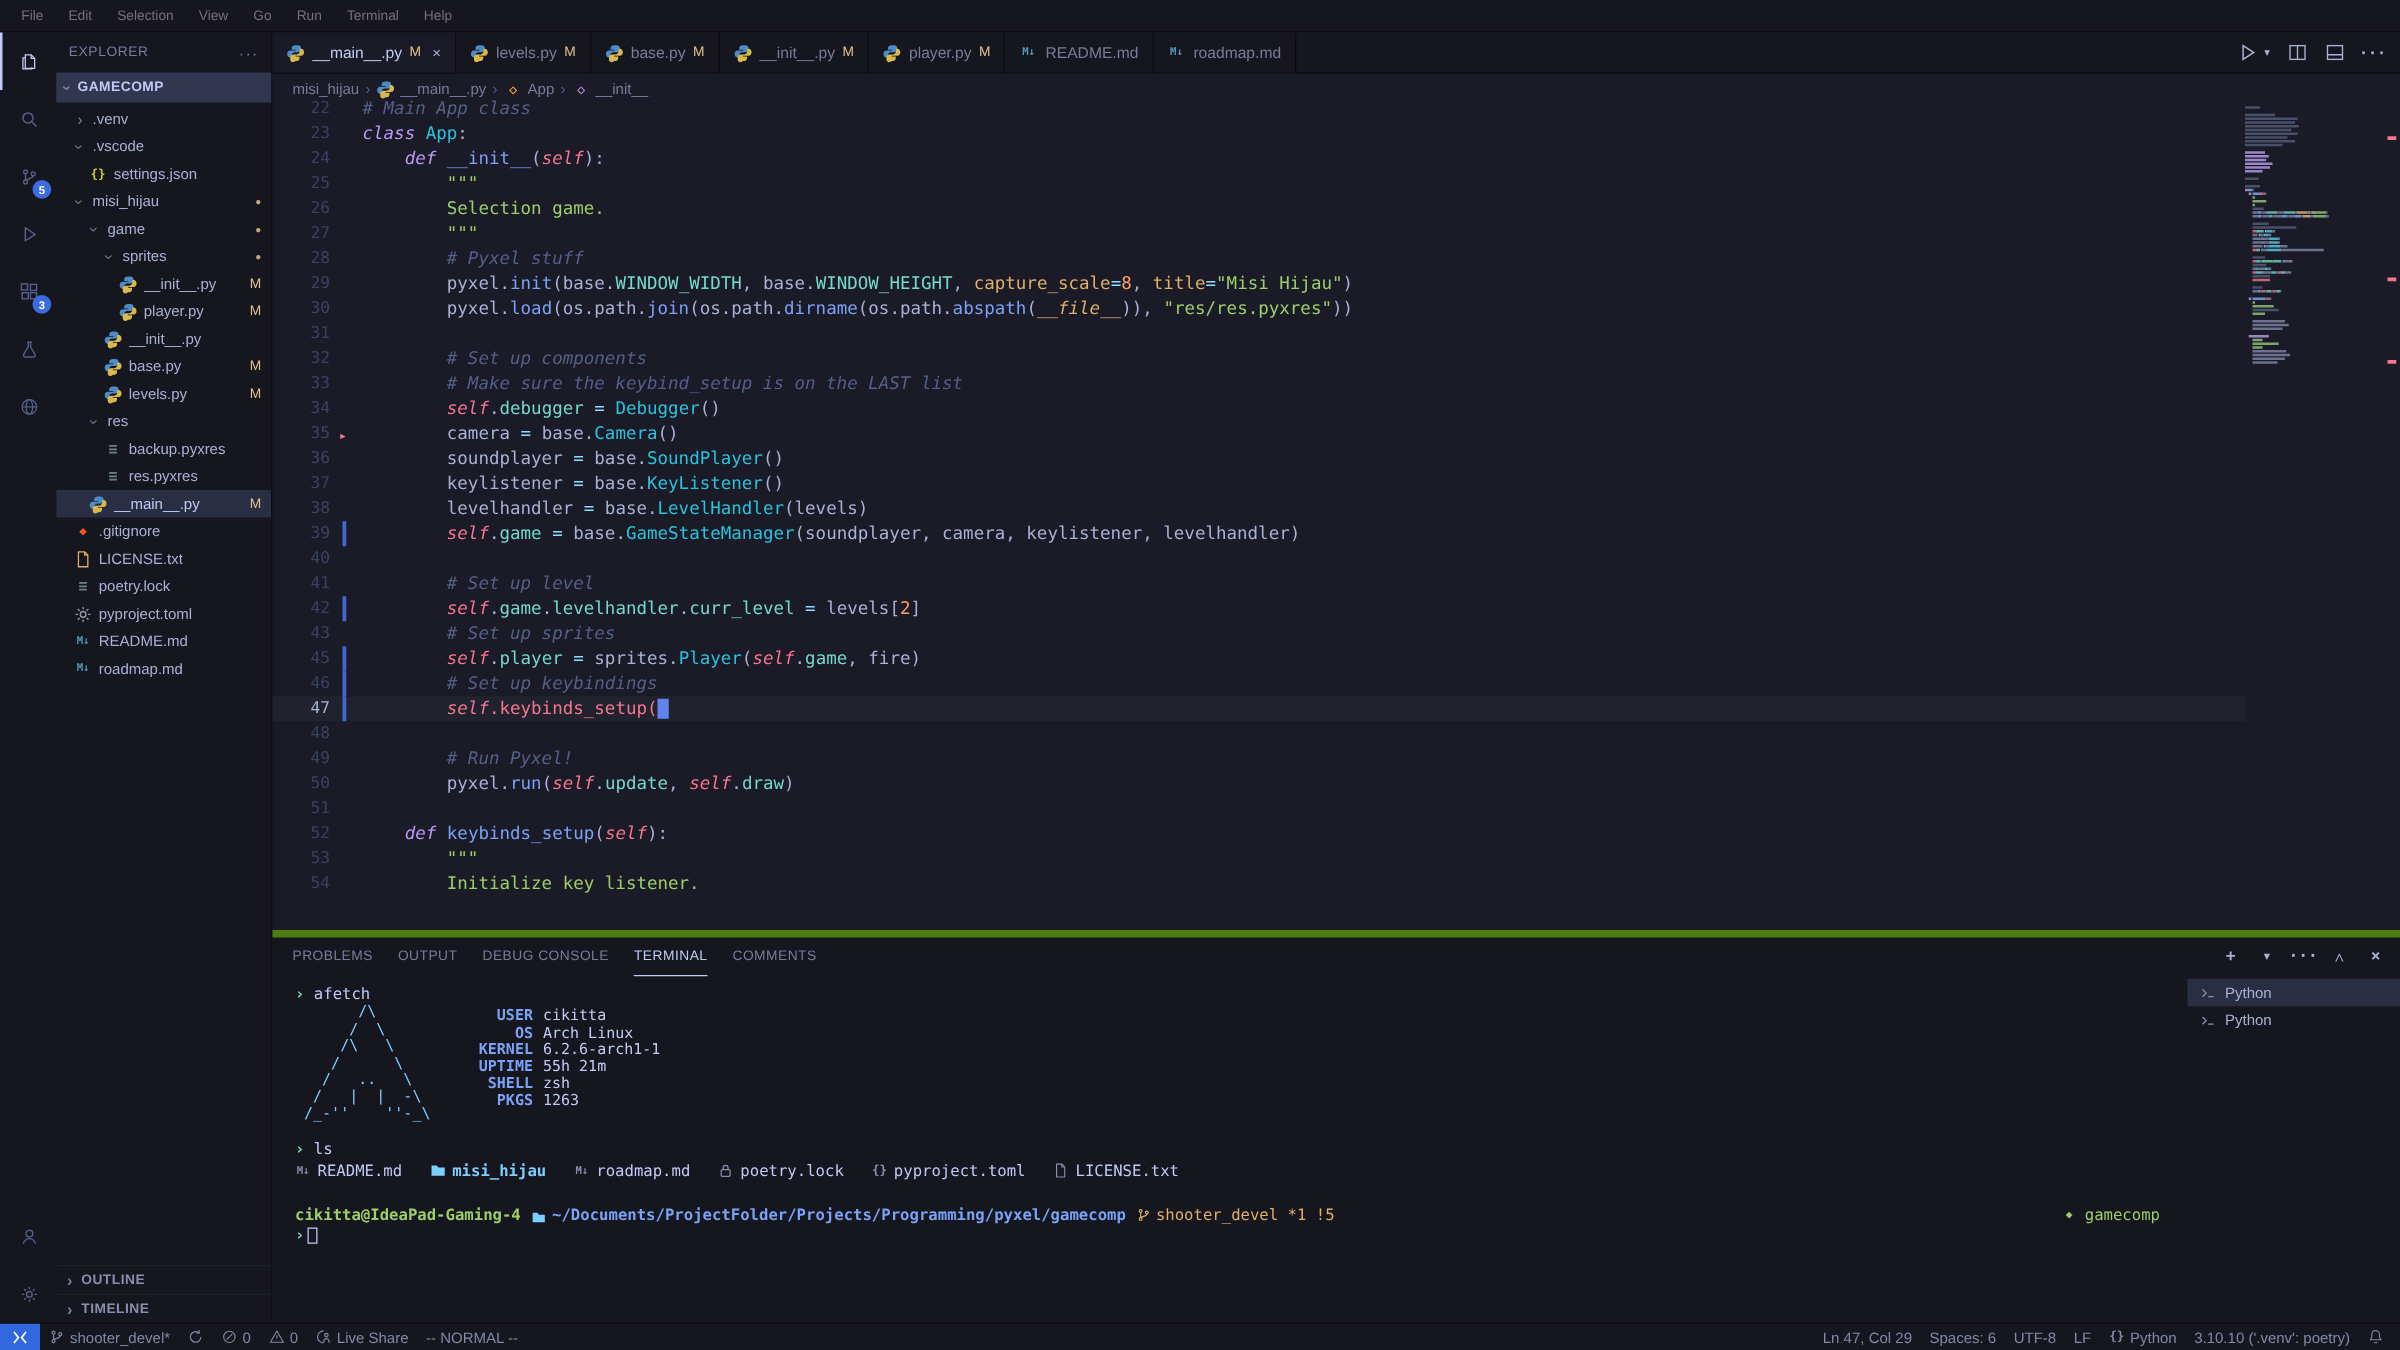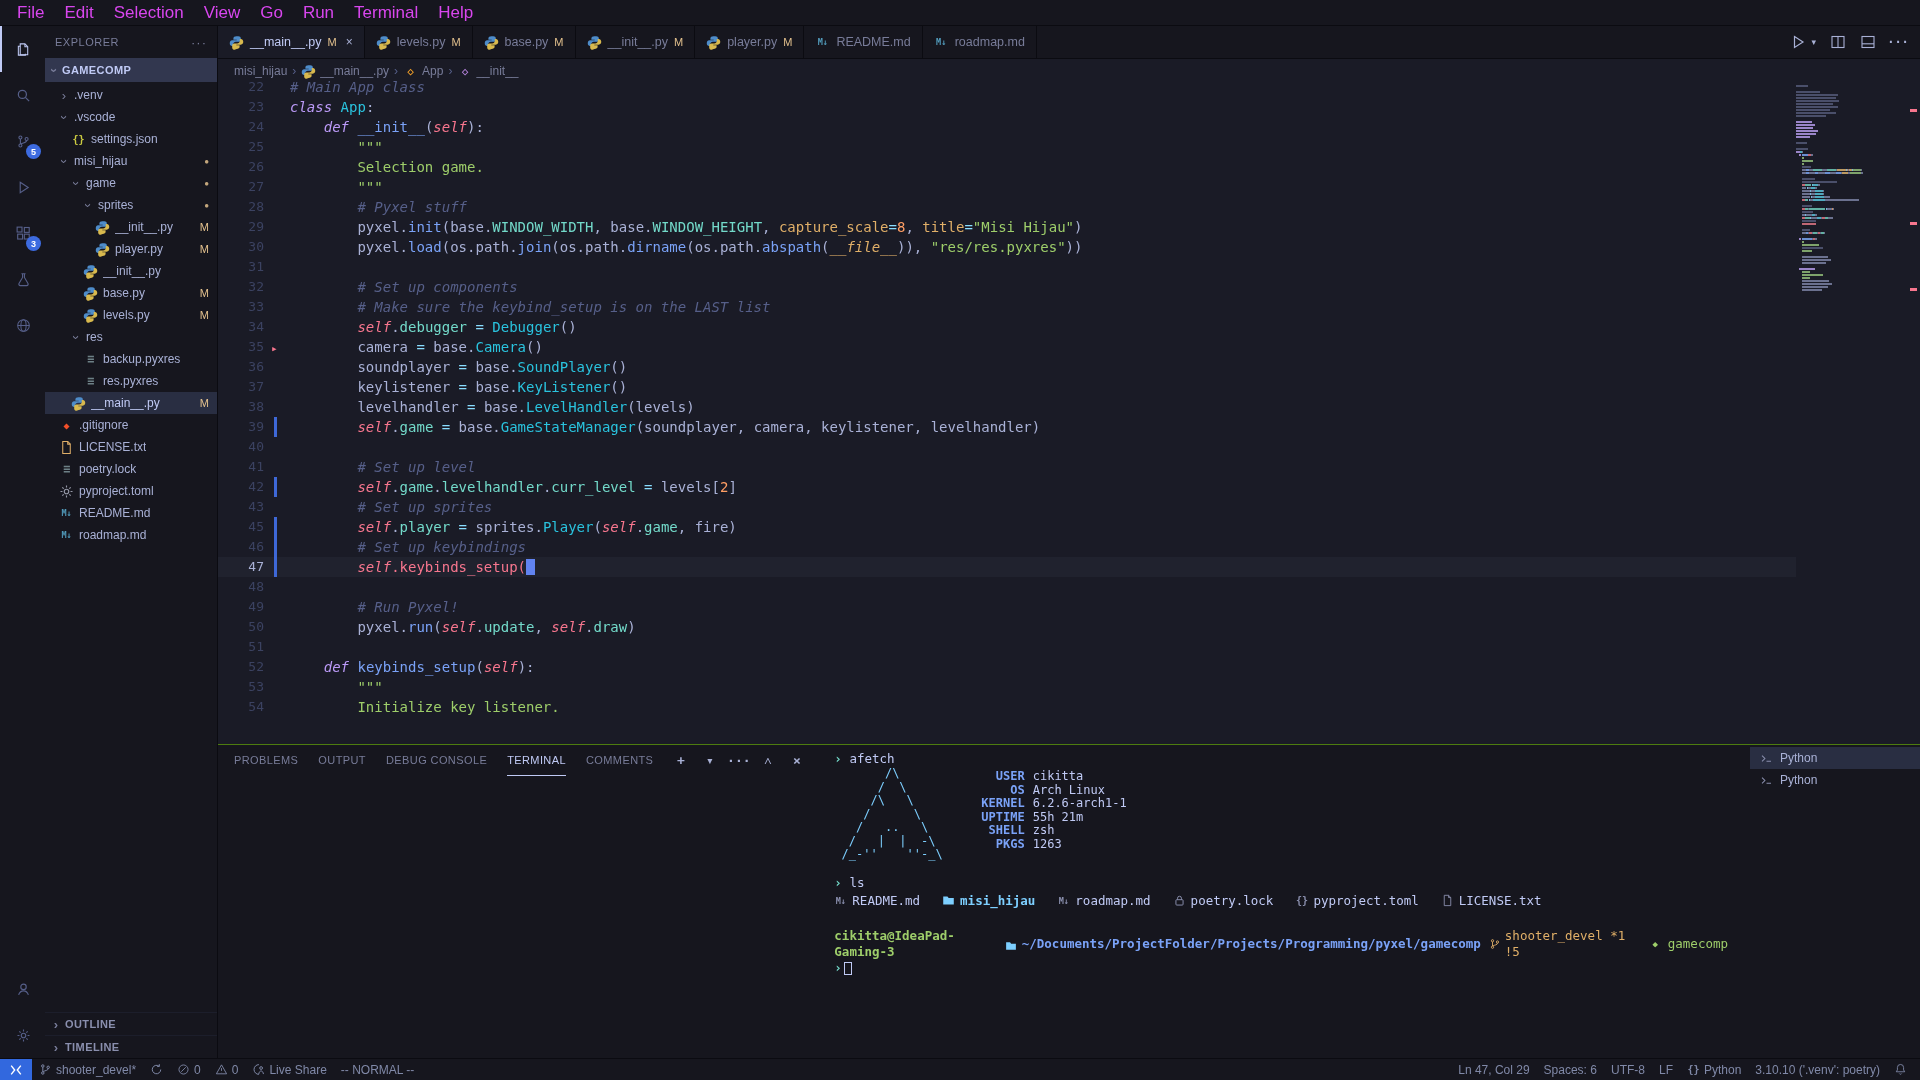--- a/index.html
+++ b/index.html
@@ -2,21 +2,21 @@
 <html><head>
 <meta charset="utf-8">
 <style>
   *{margin:0;padding:0;box-sizing:border-box}
   html,body{width:1920px;height:1080px;overflow:hidden;background:#16161e;
     font-family:"Liberation Sans",sans-serif;-webkit-font-smoothing:antialiased}
   .app{width:1920px;height:1080px;display:flex;flex-direction:column;color:#a9b1d6;font-size:13px}
 
   
   .menubar{height:26px;background:#16161e;display:flex;align-items:center;padding-left:8px;gap:2px;border-bottom:1px solid #0b0b11;flex:none}
-  .menu-item{padding:3px 9px;border-radius:4px;color:#d946ef;font-size:17px;cursor:default}
+  .menu-item{padding:3px 9px;border-radius:4px;color:#737373;font-size:11px;cursor:default}
 
   .main{flex:1;display:flex;min-height:0}
 
   
   .activitybar{width:45px;background:#16161e;display:flex;flex-direction:column;align-items:stretch;flex:none}
   .ab-item{height:46px;display:flex;align-items:center;justify-content:center;color:#565f89;position:relative;border-left:2px solid transparent}
   .ab-item.active{color:#c0caf5;border-left-color:#c0caf5}
   .ab-item svg{width:22px;height:22px}
   .ab-spacer{flex:1}
   .badge{position:absolute;right:4px;bottom:5px;background:#3d6be0;color:#fff;font-size:9px;min-width:15px;height:15px;border-radius:9px;display:flex;align-items:center;justify-content:center;padding:0 3px;font-weight:bold}
@@ -73,21 +73,21 @@
   .tk-magic{color:#e0af68;font-style:italic}.tk-err{color:#f7768e}
   .cursorb{display:inline-block;width:9px;height:16px;background:#6183f0;vertical-align:text-top}
 
   .minimap{width:110px;flex:none;padding-top:2px;background:#1a1b26}
   .mm-row{height:2px;margin-bottom:1px;display:flex}
   .mm-seg{height:2px;flex:none}
   .ruler{width:14px;flex:none;position:relative;background:#1a1b26}
   .tick{position:absolute;right:3px;width:7px;height:3px;background:#f7768e}
 
   
-  .panel{height:314px;background:#16161e;border-top:1px solid #4d7c0f;display:flex;flex-direction:row;flex:none}
+  .panel{height:314px;background:#16161e;border-top:6px solid #4d7c0f;display:flex;flex-direction:column;flex:none}
   .panel-head{height:31px;display:flex;align-items:center;padding:0 12px 0 16px;flex:none}
   .ptab{margin-right:20px;font-size:11px;letter-spacing:.4px;color:#787c99;height:100%;display:flex;align-items:center;border-bottom:1px solid transparent}
   .ptab.active{color:#c0caf5;border-bottom-color:#c0caf5}
   .panel-actions{margin-left:auto;display:flex;gap:14px;color:#a9b1d6;align-items:center;font-size:13px}
   .panel-actions .icn{width:15px;height:15px}
   .panel-body{flex:1;display:flex;min-height:0}
   .terminal{flex:1;padding:6px 0 0 18px;font-family:"DejaVu Sans Mono",monospace;font-size:12.5px;line-height:16px;color:#c0caf5}
   .tline{white-space:pre}
   .pchar{color:#73daca;font-weight:bold}
   .blankline{height:13px}
@@ -1111,21 +1111,21 @@
                     <svg viewBox="0 0 16 16" fill="none" stroke="currentColor" stroke-width="1.1">
                       <path d="M4 1.6h5.3l2.7 2.7v10H4z"></path>
                       <path d="M9.3 1.6v2.8H12"></path>
                     </svg>
                   </span>
                   <span>LICENSE.txt</span>
                 </span>
               </div>
               <div class="blankline"></div>
               <div class="promptline">
-                <span class="seg-user">cikitta@IdeaPad-Gaming-3</span>
+                <span class="seg-user">cikitta@IdeaPad-Gaming-4</span>
                 <span class="seg-path">
                   <span class="icn " style="color: rgb(125, 207, 255);">
                     <svg viewBox="0 0 16 16">
                       <path fill="currentColor" d="M1.5 3h5.2L8.2 5h6.3v8H1.5z"></path>
                     </svg>
                   </span>
                   <span>~/Documents/ProjectFolder/Projects/Programming/pyxel/gamecomp</span>
                 </span>
                 <span class="seg-git">
                   <span class="icn " style="color: rgb(224, 175, 104);">

